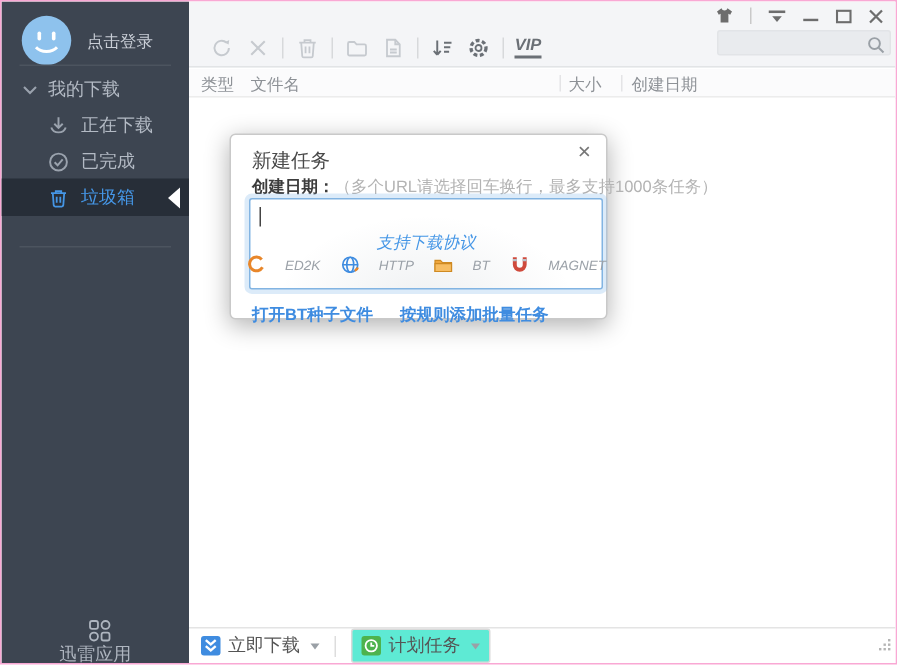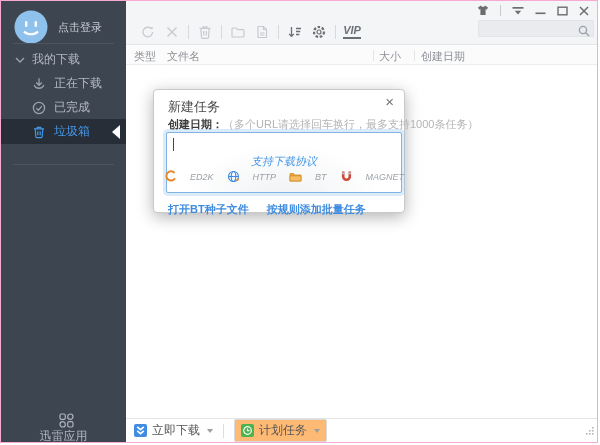--- a/index.html
+++ b/index.html
@@ -54,21 +54,21 @@
   .thead span { position:absolute; top:3px; cursor:pointer; }
   .col-sep { position:absolute; top:4px; width:1px; height:11px; background:#e4e4e6; }
 
   .content { position:absolute; left:0; right:0; top:65px; bottom:24px; background:#fff; }
 
   
   .statusbar { position:absolute; left:0; right:0; bottom:0; height:24px; background:#fff;
     border-top:1px solid #e4e4e4; display:flex; align-items:center; padding-left:8px; }
   .st-item { display:flex; align-items:center; gap:5px; font-size:12px; color:#555;
     cursor:pointer; }
-  .st-item.boxed { border:1px solid #d9d9d9; border-radius:2px; padding:2px 6px; background:#fdba74; }
+  .st-item.boxed { border:1px solid #d9d9d9; border-radius:2px; padding:2px 6px; background:#5eead4; }
   .st-ic { width:13px; height:13px; border-radius:2px; display:flex; align-items:center;
     justify-content:center; }
   .st-ic.blue { background:#3f8ce0; }
   .st-ic.green { background:#4db34d; }
   .caret { width:0; height:0; border-left:3.5px solid transparent;
     border-right:3.5px solid transparent; border-top:4px solid #9aa0a6; margin-left:2px; }
   .vsep { width:1px; height:14px; background:#ddd; margin:0 10px; }
   .grip { position:absolute; right:3px; bottom:3px; color:#b5b5b5; cursor:se-resize; }
 
   

